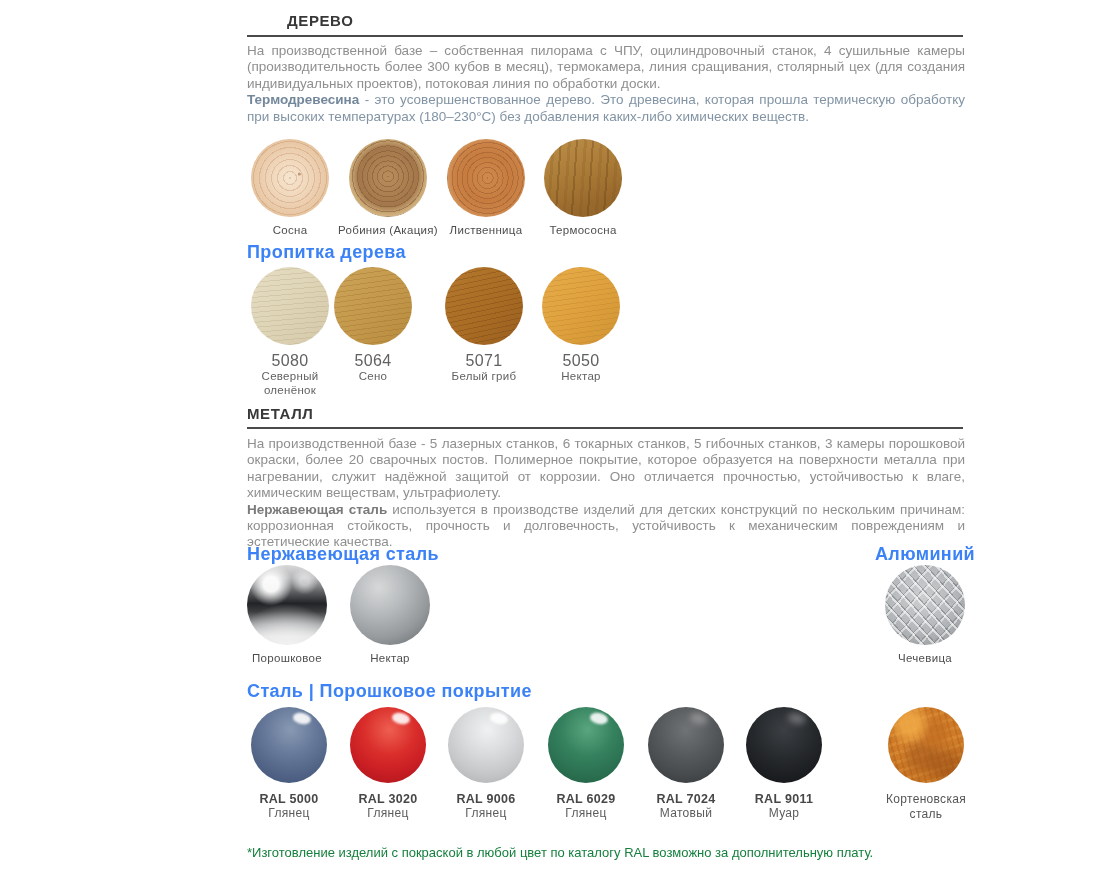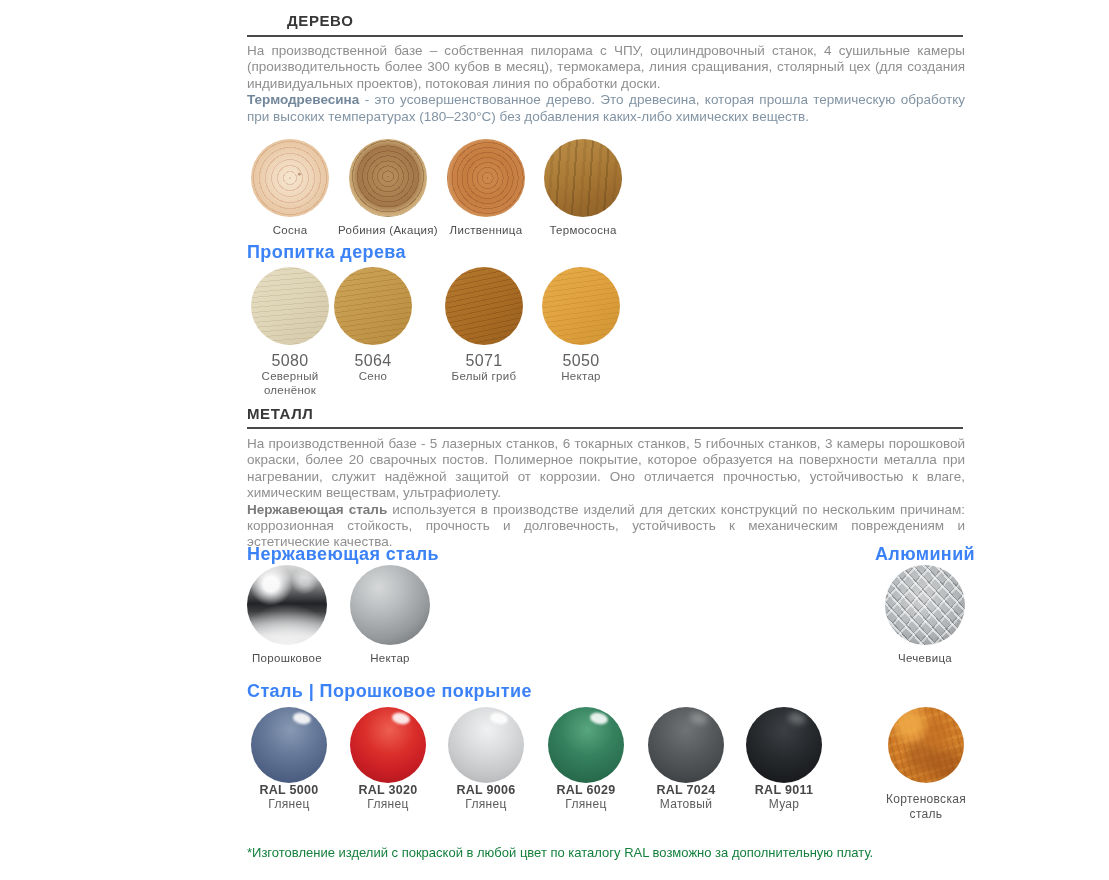--- a/index.html
+++ b/index.html
@@ -23,21 +23,21 @@
 
   
   .cell{position:absolute;text-align:center;}
   .circ{border-radius:50%;margin:0 auto;position:relative;overflow:hidden;}
   .d78{width:78px;height:78px;}
   .d80{width:80px;height:80px;}
   .d76{width:76px;height:76px;}
   .sample-label{margin-top:7px;font-size:11.5px;color:#4e4e4e;letter-spacing:.3px;white-space:nowrap;}
   .imp-label{margin-top:9px;font-size:11.5px;color:#616161;letter-spacing:.3px;line-height:14px;}
   .imp-code{font-size:16px;}
-  .ral-code{font-size:12.5px;font-weight:700;color:#474747;letter-spacing:.3px;white-space:nowrap;}
+  .ral-code{margin-top:9px;font-size:12.5px;font-weight:700;color:#474747;letter-spacing:.3px;white-space:nowrap;}
   .ral-finish{font-size:12px;color:#5c5c5c;letter-spacing:.3px;line-height:15px;}
   .corten-name{margin-top:9px;font-size:12px;color:#555555;letter-spacing:.3px;line-height:15px;}
 
   
   .sw-pine{background:
     radial-gradient(circle at 62% 45%, rgba(150,95,60,.55) 0 1.5%, rgba(0,0,0,0) 3%),
     repeating-radial-gradient(circle at 50% 50%, rgba(196,140,104,.35) 0 1px, rgba(0,0,0,0) 1px 6px),
     radial-gradient(circle at 50% 50%, #f6e6d0 0%, #f0d7bb 35%, #e9c9a7 62%, #e4bf98 80%, #d8ae83 91%, #bb8f66 97%, #a97f58 100%);}
   .sw-robinia{background:
     repeating-radial-gradient(circle at 50% 48%, rgba(110,75,40,.4) 0 1px, rgba(0,0,0,0) 1px 5px),

